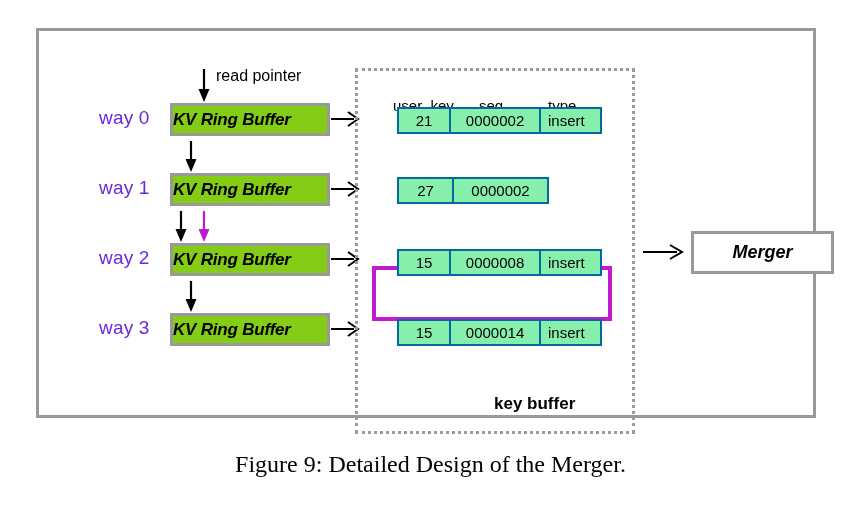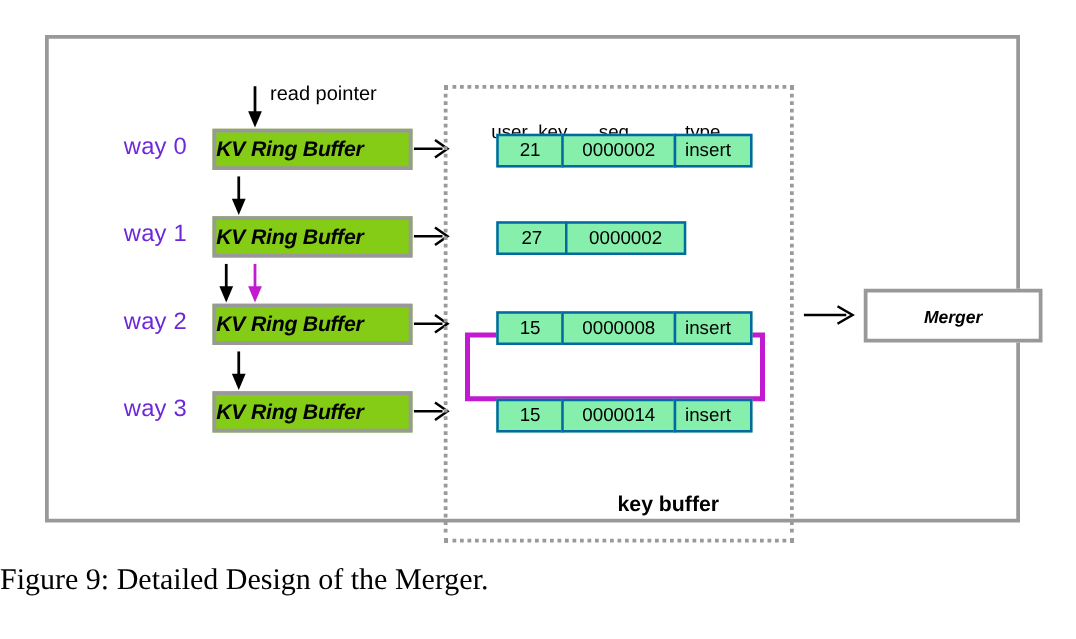--- a/index.html
+++ b/index.html
@@ -178,40 +178,40 @@
     width: 143px;
     height: 43px;
     border: 3px solid #999999;
     box-sizing: border-box;
     background: #ffffff;
     display: flex;
     align-items: center;
     justify-content: center;
   }
   #merger-box span {
-    font-size: 14px;
+    font-size: 18px;
     font-weight: bold;
     font-style: italic;
     color: #000000;
   }
   #merger-arrow {
     position: absolute;
     left: 604px;
     top: 211px;
     width: 42px;
     height: 20px;
   }
 
   
   #figure-caption {
     position: absolute;
     left: 0;
     top: 451px;
     width: 861px;
-    text-align: left;
+    text-align: center;
     font-family: "Liberation Serif", serif;
     font-size: 24px;
     color: #000000;
   }
 </style>
 </head>
 <body>
 
 <div id="figure-frame">
 

